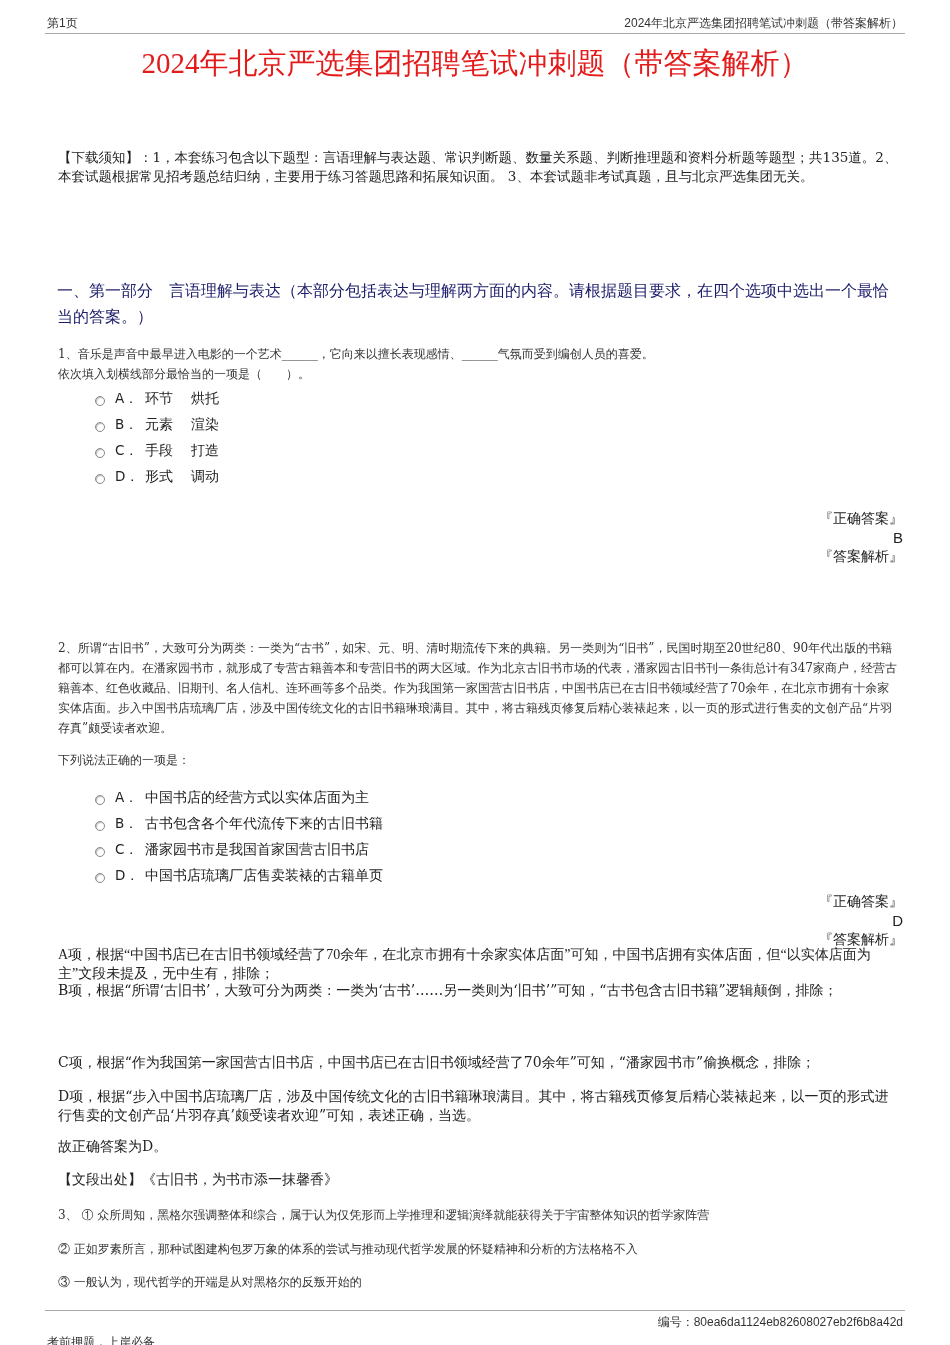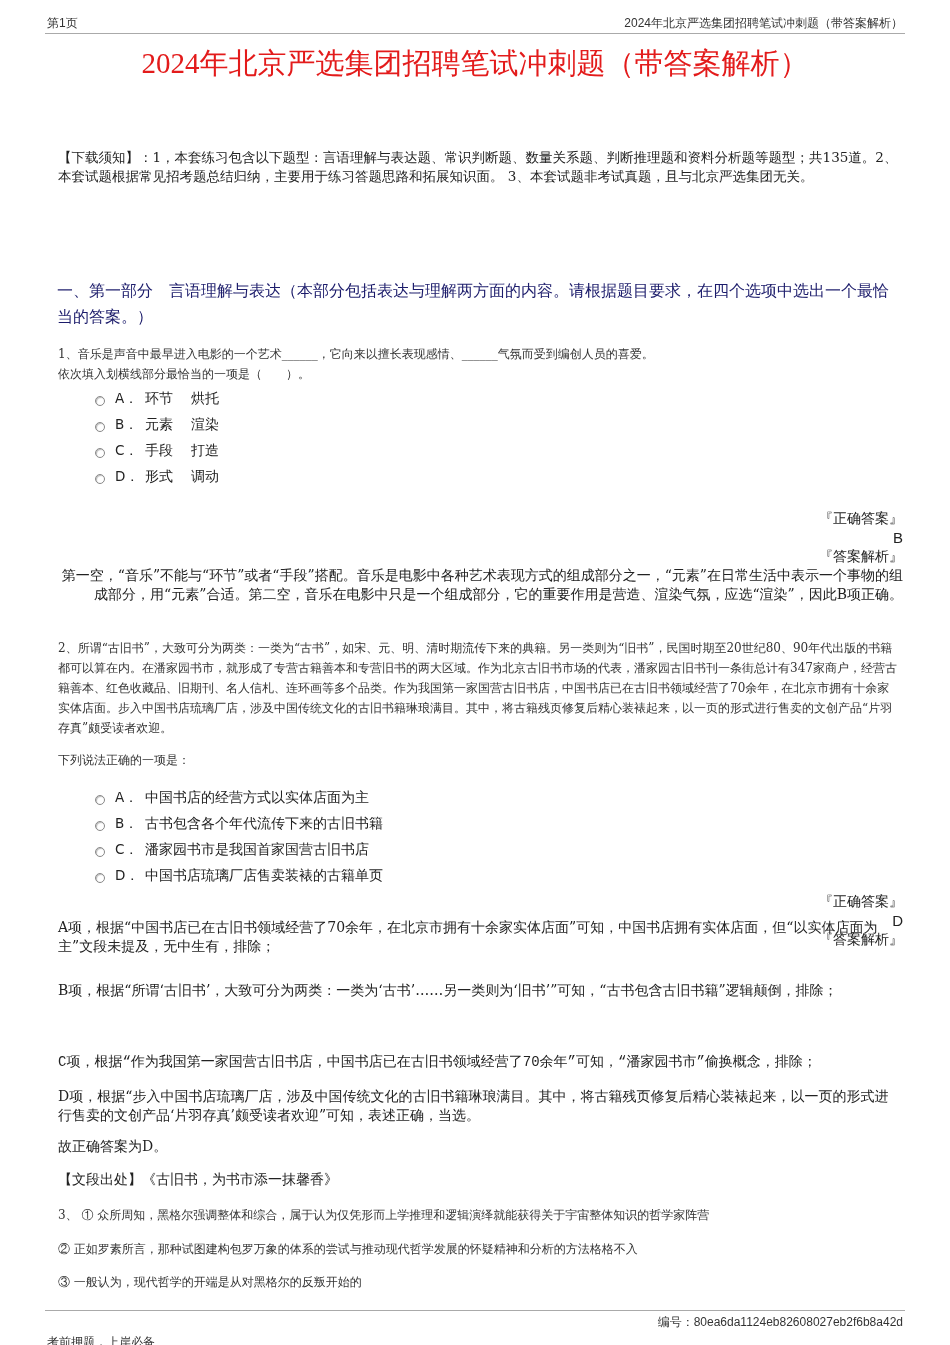--- a/index.html
+++ b/index.html
@@ -74,21 +74,20 @@
     <span class="k">D．</span>
     <span class="t1">形式</span>
     <span>调动</span>
   </div>
 </div>
 
 <div class="ans" style="top:509px;">
   <div>『正确答案』</div>
   <div class="big">B</div>
   <div>『答案解析』</div>
-  <div>第一空，“音乐”不能与“环节”或者“手段”搭配。音乐是电影中各种艺术表现方式的组成部分之一，“元素”在日常生活中表示一个事物的组成部分，用“元素”合适。第二空，音乐在电影中只是一个组成部分，它的重要作用是营造、渲染气氛，应选“渲染”，因此B项正确。</div>
 </div>
 
 <div class="small" style="top:638px; line-height:20px;">2、所谓“古旧书”，大致可分为两类：一类为“古书”，如宋、元、明、清时期流传下来的典籍。另一类则为“旧书”，民国时期至20世纪80、90年代出版的书籍都可以算在内。在潘家园书市，就形成了专营古籍善本和专营旧书的两大区域。作为北京古旧书市场的代表，潘家园古旧书刊一条街总计有347家商户，经营古籍善本、红色收藏品、旧期刊、名人信札、连环画等多个品类。作为我国第一家国营古旧书店，中国书店已在古旧书领域经营了70余年，在北京市拥有十余家实体店面。步入中国书店琉璃厂店，涉及中国传统文化的古旧书籍琳琅满目。其中，将古籍残页修复后精心装裱起来，以一页的形式进行售卖的文创产品“片羽存真”颇受读者欢迎。</div>
 <div class="small" style="top:752px;">下列说法正确的一项是：</div>
 
 <div class="opts" style="top:785px;">
   <div class="opt">
     <span class="radio"></span>
     <span class="k">A．</span>
     <span>中国书店的经营方式以实体店面为主</span>
@@ -109,23 +108,23 @@
     <span>中国书店琉璃厂店售卖装裱的古籍单页</span>
   </div>
 </div>
 
 <div class="ans" style="top:892px;">
   <div>『正确答案』</div>
   <div class="big">D</div>
   <div>『答案解析』</div>
 </div>
 
-<div class="para" style="top:918px;">A项，根据“中国书店已在古旧书领域经营了70余年，在北京市拥有十余家实体店面”可知，中国书店拥有实体店面，但“以实体店面为主”文段未提及，无中生有，排除；</div>
+<div class="para" style="top:945px;font-family:Liberation Serif, serif;">A项，根据“中国书店已在古旧书领域经营了70余年，在北京市拥有十余家实体店面”可知，中国书店拥有实体店面，但“以实体店面为主”文段未提及，无中生有，排除；</div>
 <div class="para" style="top:981px;">B项，根据“所谓‘古旧书’，大致可分为两类：一类为‘古书’……另一类则为‘旧书’”可知，“古书包含古旧书籍”逻辑颠倒，排除；</div>
-<div class="para" style="top:1053px;font-family:Liberation Mono, monospace;">C项，根据“作为我国第一家国营古旧书店，中国书店已在古旧书领域经营了70余年”可知，“潘家园书市”偷换概念，排除；</div>
+<div class="para" style="top:1053px;">C项，根据“作为我国第一家国营古旧书店，中国书店已在古旧书领域经营了70余年”可知，“潘家园书市”偷换概念，排除；</div>
 <div class="para" style="top:1087px;">D项，根据“步入中国书店琉璃厂店，涉及中国传统文化的古旧书籍琳琅满目。其中，将古籍残页修复后精心装裱起来，以一页的形式进行售卖的文创产品‘片羽存真’颇受读者欢迎”可知，表述正确，当选。</div>
 <div class="para" style="top:1137px;">故正确答案为D。</div>
 <div class="para" style="top:1170px;">【文段出处】《古旧书，为书市添一抹馨香》</div>
 
 <div class="small" style="top:1207px;">3、 ① 众所周知，黑格尔强调整体和综合，属于认为仅凭形而上学推理和逻辑演绎就能获得关于宇宙整体知识的哲学家阵营</div>
 <div class="small" style="top:1241px;">② 正如罗素所言，那种试图建构包罗万象的体系的尝试与推动现代哲学发展的怀疑精神和分析的方法格格不入</div>
 <div class="small" style="top:1274px;">③ 一般认为，现代哲学的开端是从对黑格尔的反叛开始的</div>
 
 <div class="ftr">
   <span class="l">考前押题，上岸必备</span>

